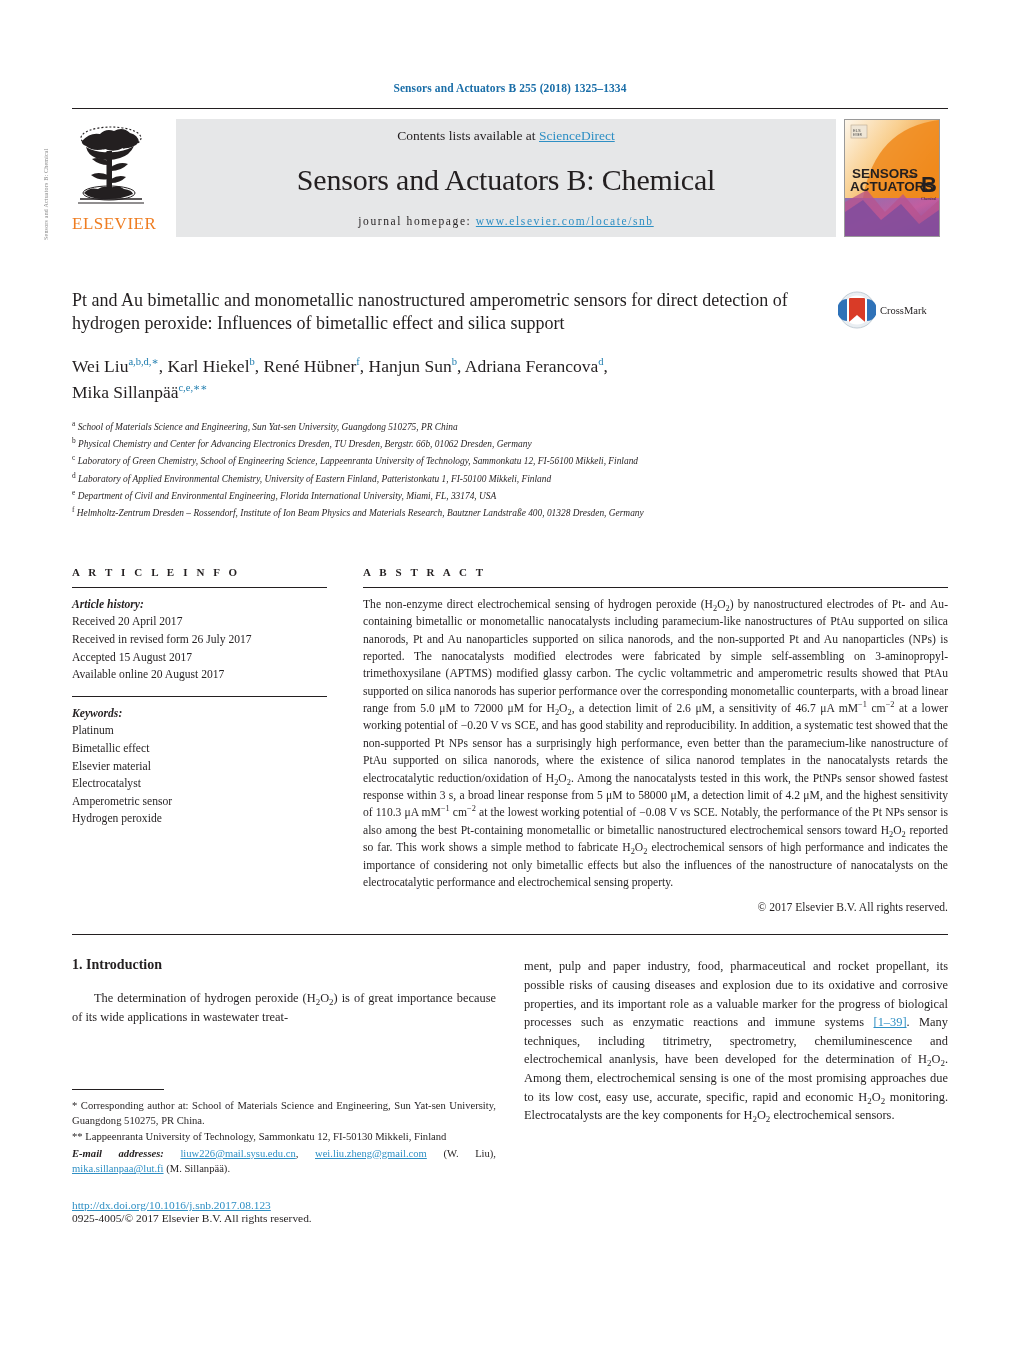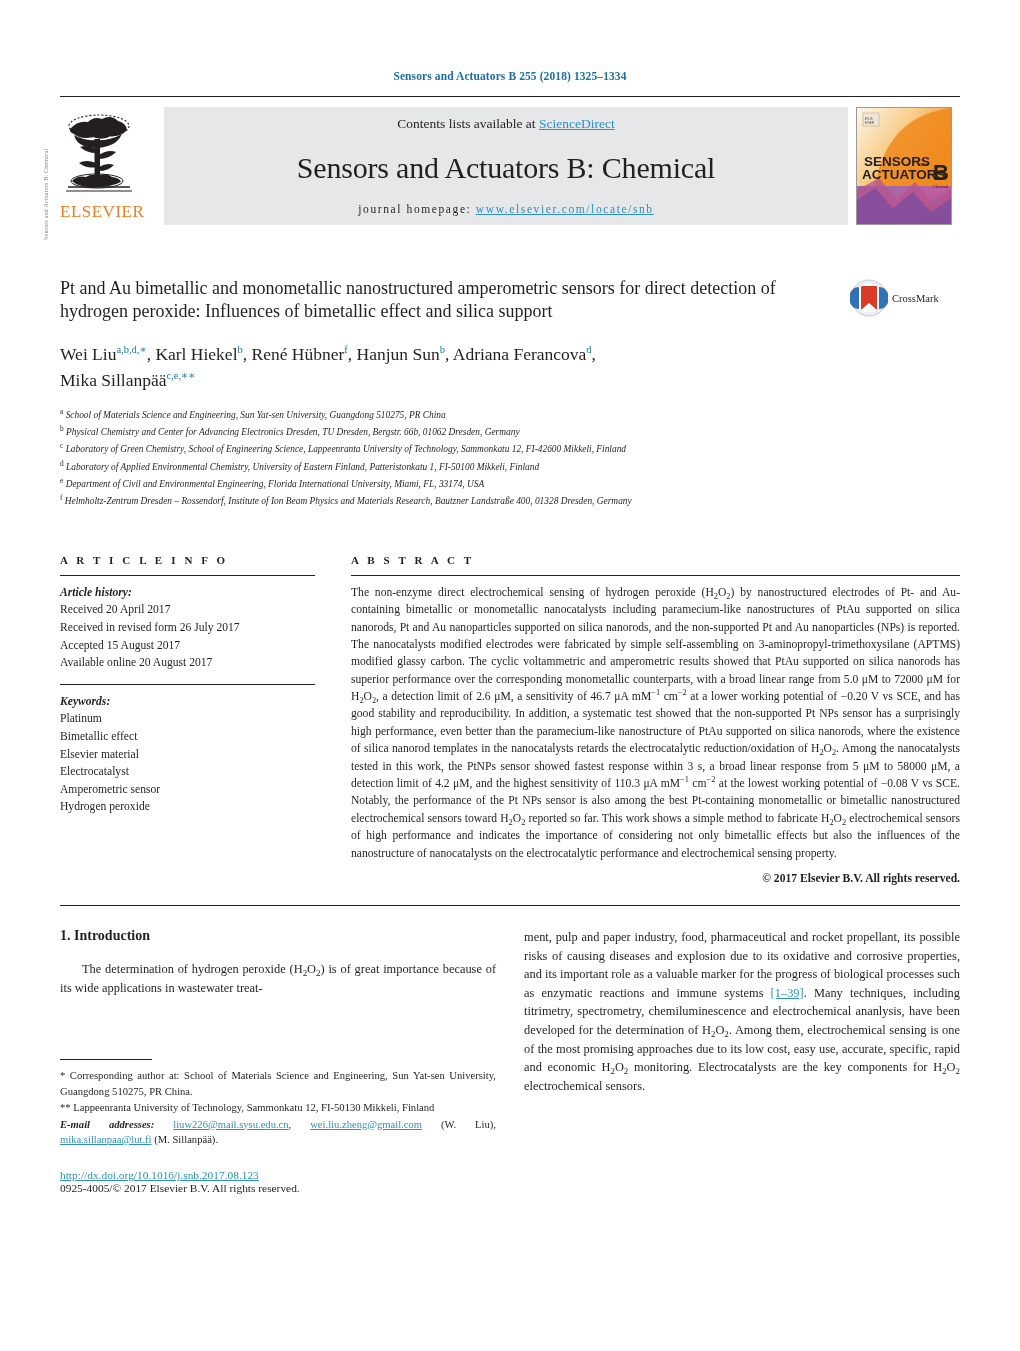--- a/index.html
+++ b/index.html
@@ -7,21 +7,21 @@
   body {
     width: 1020px;
     height: 1351px;
     background: #ffffff;
     font-family: "Liberation Serif", "DejaVu Serif", serif;
     color: #000000;
     position: relative;
     overflow: hidden;
   }
 
-  .page { position: relative; width: 1020px; height: 1351px; padding: 0; }
+  .page { position: relative; width: 1020px; height: 1351px; padding: 12px; }
 
   
   .runhead {
     text-align: center;
     font-size: 11.5px;
     font-weight: bold;
     color: #1a6ea8;
     padding-top: 70px;
     letter-spacing: 0.1px;
   }
@@ -183,21 +183,21 @@
     text-align: justify;
     color: #231f20;
     margin: 0;
     hyphens: auto;
   }
   .copyright {
     text-align: right;
     font-size: 11.6px;
     margin-top: 10px;
     color: #231f20;
-    font-weight: 700;
+    font-weight: 400;
   }
 
   .full-rule {
     margin: 20px 60px 0 60px;
     border-top: 1px solid #231f20;
   }
 
   
   .body-cols {
     margin: 22px 60px 0 60px;
@@ -336,21 +336,21 @@
   </div>
 
   <div class="authors">
     <span>Wei Liu</span><sup>a,b,d,</sup><sup class="star">∗</sup><span>, Karl Hiekel</span><sup>b</sup><span>, René Hübner</span><sup>f</sup><span>, Hanjun Sun</span><sup>b</sup><span>, Adriana Ferancova</span><sup>d</sup>,<br>
     <span>Mika Sillanpää</span><sup>c,e,</sup><sup class="star">∗∗</sup>
   </div>
 
   <div class="affils">
     <div><span class="mark">a</span> <span>School of Materials Science and Engineering, Sun Yat-sen University, Guangdong 510275, PR China</span></div>
     <div><span class="mark">b</span> <span>Physical Chemistry and Center for Advancing Electronics Dresden, TU Dresden, Bergstr. 66b, 01062 Dresden, Germany</span></div>
-    <div><span class="mark">c</span> <span>Laboratory of Green Chemistry, School of Engineering Science, Lappeenranta University of Technology, Sammonkatu 12, FI-42600 Mikkeli, Finland</span></div>
+    <div><span class="mark">c</span> <span>Laboratory of Green Chemistry, School of Engineering Science, Lappeenranta University of Technology, Sammonkatu 12, FI-56100 Mikkeli, Finland</span></div>
     <div><span class="mark">d</span> <span>Laboratory of Applied Environmental Chemistry, University of Eastern Finland, Patteristonkatu 1, FI-50100 Mikkeli, Finland</span></div>
     <div><span class="mark">e</span> <span>Department of Civil and Environmental Engineering, Florida International University, Miami, FL, 33174, USA</span></div>
     <div><span class="mark">f</span> <span>Helmholtz-Zentrum Dresden – Rossendorf, Institute of Ion Beam Physics and Materials Research, Bautzner Landstraße 400, 01328 Dresden, Germany</span></div>
   </div>
 
   <div class="info-abs">
 
     <div class="col-info">
       <div class="sec-head">A R T I C L E   I N F O</div>
       <div class="rule"></div>

